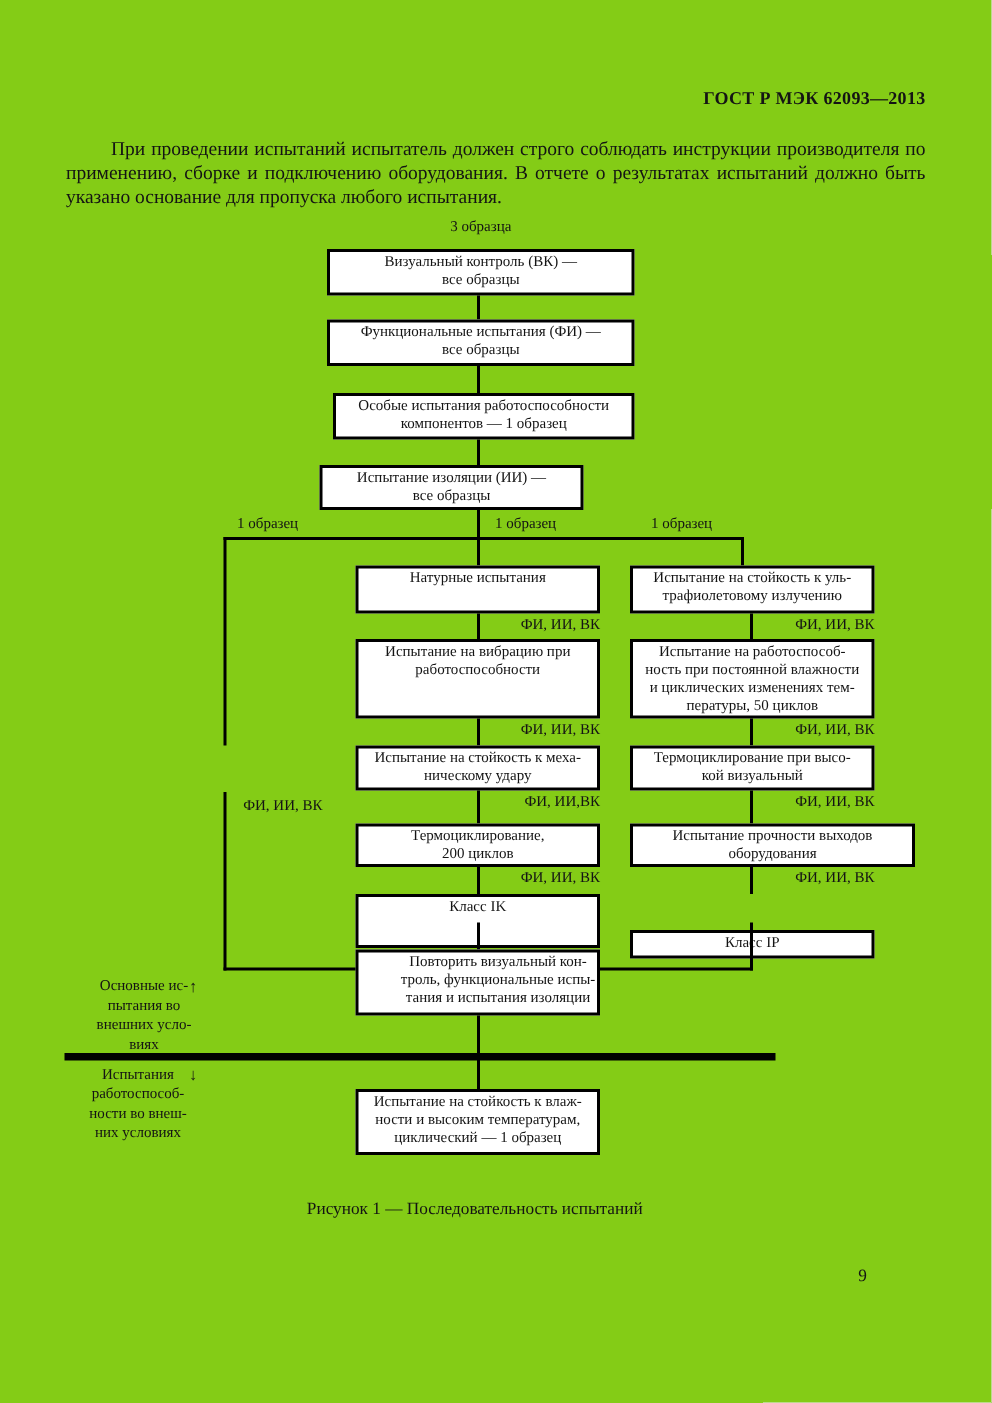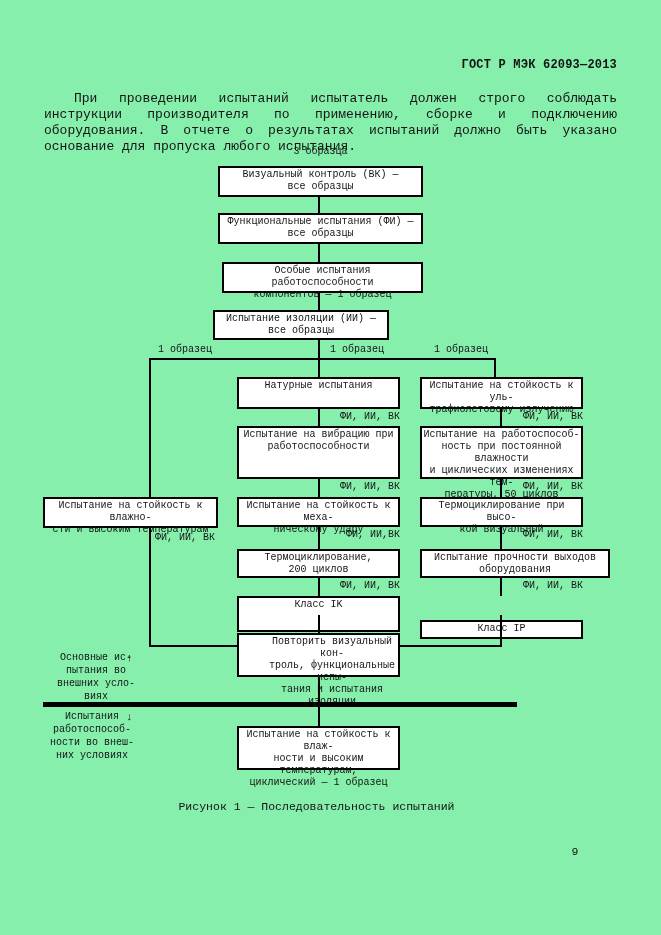--- a/index.html
+++ b/index.html
@@ -1,19 +1,19 @@
 <!DOCTYPE html>
 <html><head>
 <meta charset="utf-8">
 <style>
   html,body { margin:0; padding:0; background:#e8e8e8; }
   .page {
     position:relative; width:661px; height:935px; margin:0 auto;
-    background:#86efac; color:#141414;
-    font-family:Liberation Mono, monospace;
+    background:#84cc16; color:#141414;
+    font-family:Liberation Serif, serif;
     overflow:hidden;
   }
   .hdr {
     position:absolute; top:58px; left:44px; width:573px;
     text-align:right; font-size:12px; font-weight:bold; letter-spacing:0.2px;
   }
   .para {
     position:absolute; top:91px; left:44px; width:573px;
     font-size:13px; line-height:16px; text-align:justify; text-indent:30px;
   }
@@ -118,22 +118,20 @@
 
   <div class="fbox" style="left:420px;top:549px;width:190px;height:29px;">Испытание прочности выходов
 оборудования</div>
   <div class="rlbl" style="left:483px;top:580px;width:100px;">ФИ, ИИ, ВК</div>
   <div class="vline" style="left:500px;top:578px;height:18px;"></div>
 
   <div class="fbox" style="left:420px;top:620px;width:163px;height:19px;">Класс IP</div>
   <div class="vline" style="left:500px;top:615px;height:32px;"></div>
   <div class="hline" style="left:400px;top:645px;width:102px;"></div>
 
-  <div class="fbox" style="left:43px;top:497px;width:175px;height:31px;">Испытание на стойкость к влажно-
-сти и высоким температурам</div>
   <div class="rlbl" style="left:115px;top:532px;width:100px;">ФИ, ИИ, ВК</div>
   <div class="vline" style="left:149px;top:528px;height:119px;"></div>
   <div class="hline" style="left:149px;top:645px;width:88px;"></div>
 
   <div class="ann" style="left:48px;top:651px;width:96px;">Основные ис-
 пытания во
 внешних усло-
 виях</div>
   <div class="arrow" style="left:126px;top:652px;">↑</div>
 

